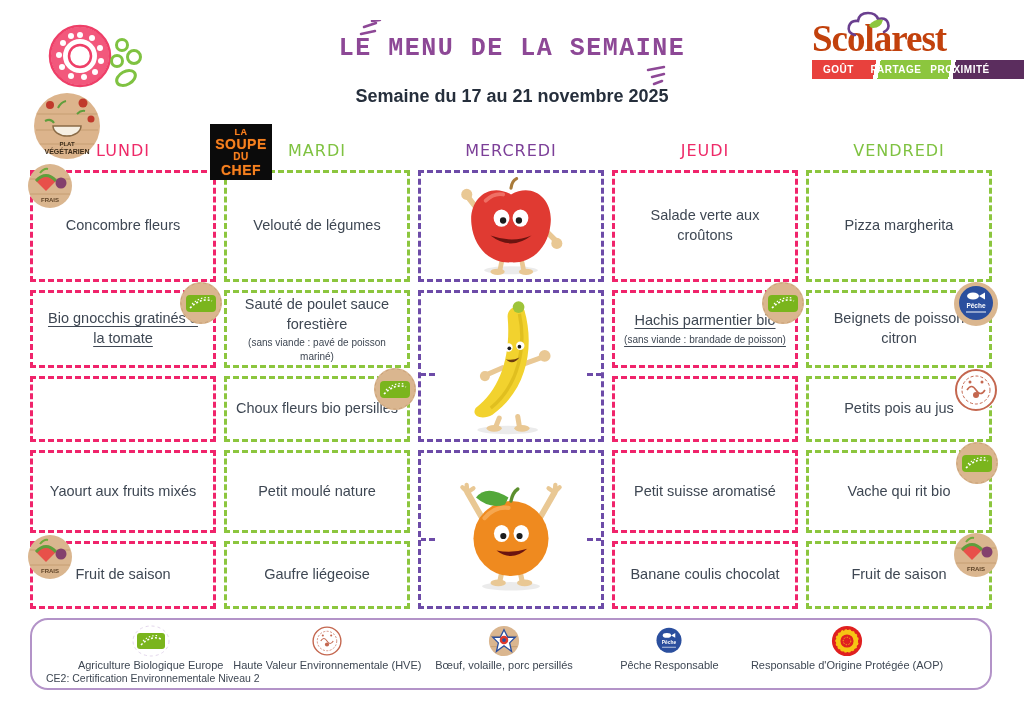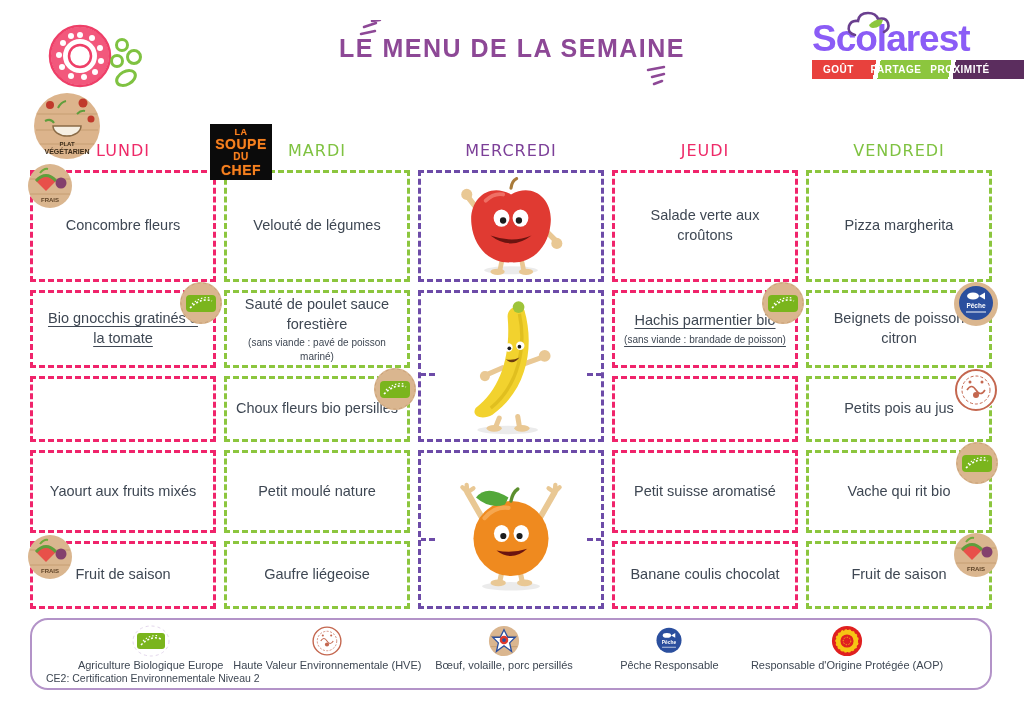--- a/index.html
+++ b/index.html
@@ -2,28 +2,28 @@
 <html><head>
 <meta charset="utf-8">
 <style>
   * { margin:0; padding:0; box-sizing:border-box; }
   html,body { background:#fff; }
   body { font-family:"Liberation Sans", sans-serif; }
   .page { position:relative; width:1024px; height:701px; background:#fff; overflow:hidden; }
 
   
   .doodle-logo { position:absolute; left:48px; top:22px; }
-  .title-wrap { position:absolute; left:262px; top:34px; width:500px; text-align:center; }
+  .title-wrap { position:absolute; left:262px; top:34px; width:500px; text-align:center;font-family:Liberation Mono, monospace; }
   .page-title { display:inline-block; position:relative; font-size:25px; font-weight:700; letter-spacing:1.5px; color:#8d4896; }
   .sparkle-left { position:absolute; left:-36px; top:-12px; }
   .sparkle-right { position:absolute; right:-34px; bottom:-16px; }
   .subtitle { position:absolute; left:262px; top:86px; width:500px; text-align:center; font-size:18px; font-weight:800; color:#262f3c; }
 
   .brand { position:absolute; left:812px; top:20px; width:190px; }
-  .brand-name { position:relative; font-size:37px; font-weight:700; letter-spacing:-1px; color:#8b5cf6; line-height:1; }
+  .brand-name { position:relative; font-size:37px; font-weight:700; letter-spacing:-1px; color:#c2410c; line-height:1;font-family:Liberation Serif, serif; }
   .brand-cloud { position:absolute; left:33px; top:-11px; }
   .brand-banner { position:relative; margin-top:3px; width:218px; height:19px;
     background:linear-gradient(100deg,#e8413d 0 29%,#fff 29% 31%,#8cc63e 31% 63%,#fff 63% 65%,#5b2d5e 65% 100%); }
   .brand-banner span { position:absolute; top:0; height:19px; line-height:19px; color:#fff; font-size:10px; font-weight:700; letter-spacing:.5px; text-align:center; }
   .seg-gout { left:0; width:53px; }
   .seg-partage { left:55px; width:58px; }
   .seg-prox { left:114px; width:68px; }
 
   
   .veg-badge { position:absolute; left:33px; top:92px; z-index:5; }
@@ -102,20 +102,21 @@
       </g>
     </svg>
     <svg class="sparkle-right" width="26" height="22" viewBox="0 0 26 22" style="position:absolute;right:92px;top:30px;">
       <g stroke="#8d4896" stroke-width="2.5" stroke-linecap="round">
         <path d="M4 6 L20 3"></path>
           <path d="M8 13 L20 10"></path>
           <path d="M10 20 L18 17"></path>
       </g>
     </svg>
   </div>
+  <div class="subtitle">Semaine du 17 au 21 novembre 2025</div>
 
   <div class="brand">
     <div class="brand-name">Scolarest</div>
     <svg class="brand-cloud" width="50" height="28" viewBox="0 0 50 28">
       <path d="M10 26 q-8 -2 -6 -9 q2 -6 9 -5 q1 -8 10 -8 q8 0 10 6 q8 -2 10 4 q2 6 -4 9" fill="none" stroke="#6a3f8f" stroke-width="2.6" stroke-linecap="round"></path>
       <path d="M24 16 q7 -7 14 -5 q-2 8 -10 8 q-3 0 -4 -3 Z" fill="#8cc63e"></path>
     </svg>
     <div class="brand-banner">
       <span class="seg-gout">GOÛT</span>
       <span class="seg-partage">PARTAGE</span>

